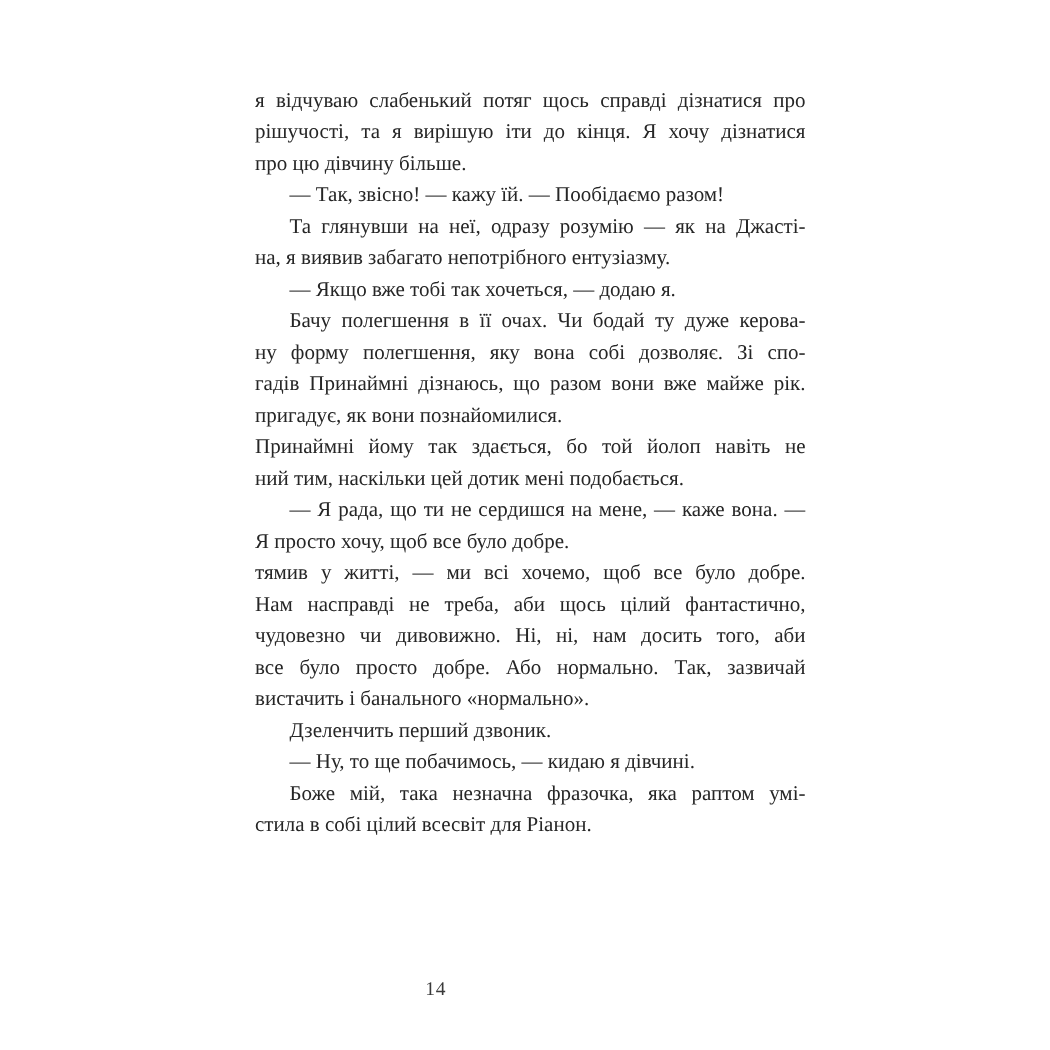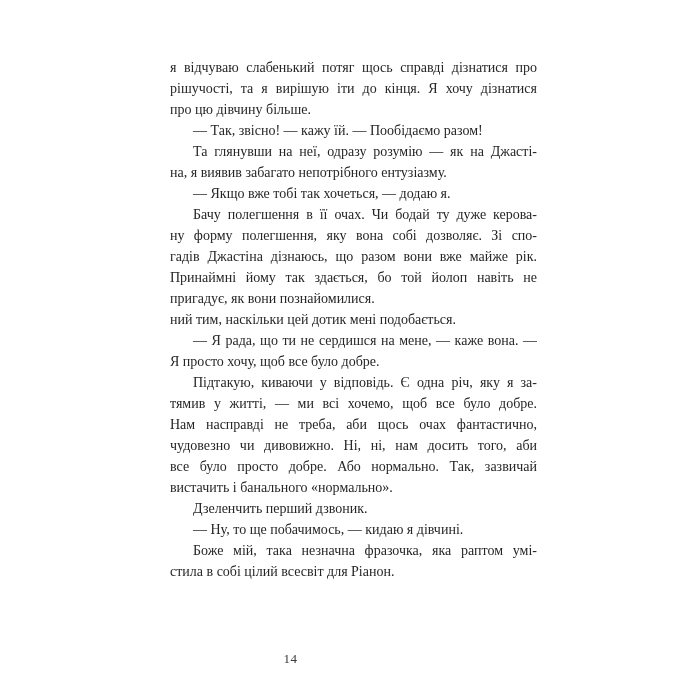--- a/index.html
+++ b/index.html
@@ -57,29 +57,28 @@
   <div class="text-block" id="text-block">
       <div class="line justify">я відчуваю слабенький потяг щось справді дізнатися про</div>
       <div class="line justify">рішучості, та я вирішую іти до кінця. Я хочу дізнатися</div>
       <div class="line">про цю дівчину більше.</div>
       <div class="line indent">— Так, звісно! — кажу їй. — Пообідаємо разом!</div>
       <div class="line justify indent">Та глянувши на неї, одразу розумію — як на Джасті-</div>
       <div class="line">на, я виявив забагато непотрібного ентузіазму.</div>
       <div class="line indent">— Якщо вже тобі так хочеться, — додаю я.</div>
       <div class="line justify indent">Бачу полегшення в її очах. Чи бодай ту дуже керова-</div>
       <div class="line justify">ну форму полегшення, яку вона собі дозволяє. Зі спо-</div>
-      <div class="line justify">гадів Джастіна дізнаюсь, що разом вони вже майже рік.</div>
+      <div class="line justify">гадів Принаймні дізнаюсь, що разом вони вже майже рік.</div>
+      <div class="line">пригадує, як вони познайомилися.</div>
       <div class="line justify">Принаймні йому так здається, бо той йолоп навіть не</div>
-      <div class="line">пригадує, як вони познайомилися.</div>
       <div class="line">ний тим, наскільки цей дотик мені подобається.</div>
       <div class="line justify indent">— Я рада, що ти не сердишся на мене, — каже вона. —</div>
       <div class="line">Я просто хочу, щоб все було добре.</div>
-      <div class="line justify indent">Підтакую, киваючи у відповідь. Є одна річ, яку я за-</div>
       <div class="line justify">тямив у житті, — ми всі хочемо, щоб все було добре.</div>
-      <div class="line justify">Нам насправді не треба, аби щось очах фантастично,</div>
+      <div class="line justify">Нам насправді не треба, аби щось цілий фантастично,</div>
       <div class="line justify">чудовезно чи дивовижно. Ні, ні, нам досить того, аби</div>
       <div class="line justify">все було просто добре. Або нормально. Так, зазвичай</div>
       <div class="line">вистачить і банального «нормально».</div>
       <div class="line indent">Дзеленчить перший дзвоник.</div>
       <div class="line indent">— Ну, то ще побачимось, — кидаю я дівчині.</div>
       <div class="line justify indent">Боже мій, така незначна фразочка, яка раптом умі-</div>
       <div class="line">стила в собі цілий всесвіт для Ріанон.</div>
     </div>
   <div class="page-number">14</div>
 </div>

